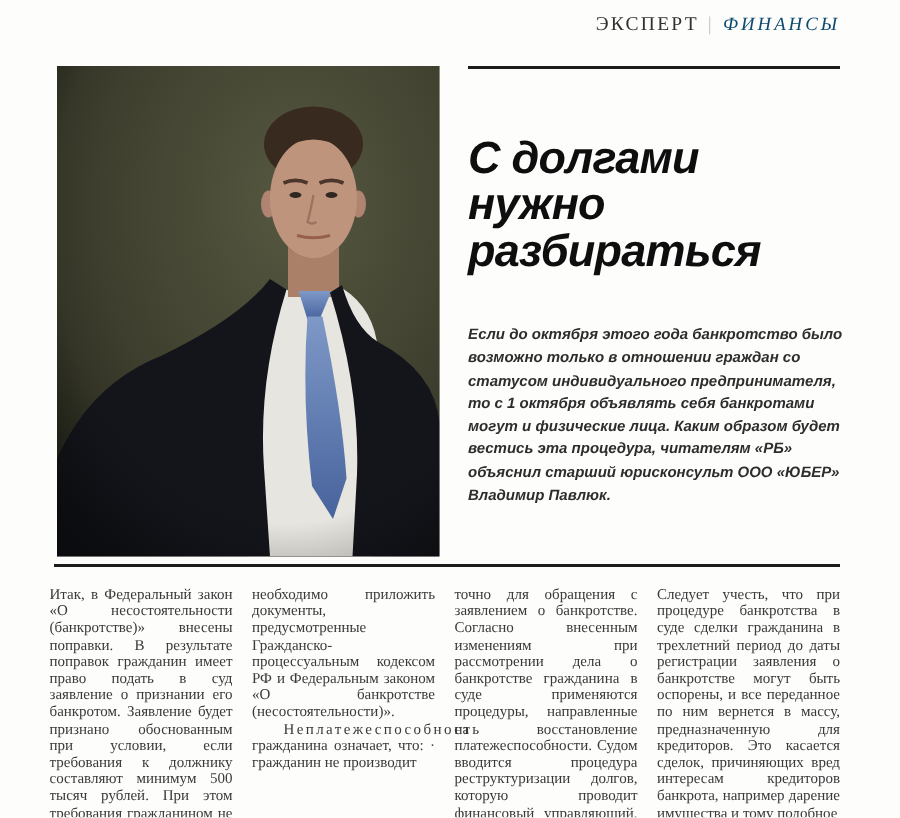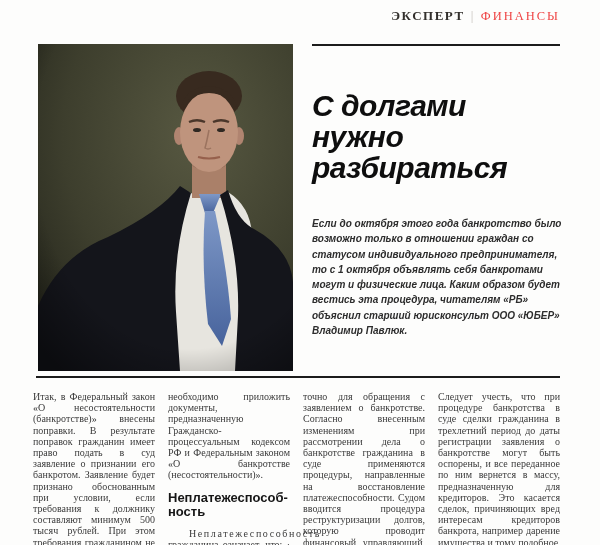--- a/index.html
+++ b/index.html
@@ -9,23 +9,23 @@
     font-family:"Liberation Sans",sans-serif;
     -webkit-font-smoothing:antialiased;
   }
   
   .mag-header{
     position:absolute;top:8px;right:40px;
     font-family:"Liberation Serif",serif;
     font-size:13px;letter-spacing:1.5px;
     color:#2e2b29;white-space:nowrap;
   }
-  .mag-header .brand{font-weight:bold;color:#33302d;margin-top:12px;}
+  .mag-header .brand{font-weight:normal;color:#33302d;margin-top:12px;}
   .mag-header .div{color:#c8c4bf;padding:0 6px;font-weight:normal;}
-  .mag-header .section{color:#ef4444;letter-spacing:2px;font-size:12.5px;}
+  .mag-header .section{color:#0c4a6e;letter-spacing:2px;font-size:12.5px;font-style:italic;}
   
   .photo{
     position:absolute;left:38px;top:44px;width:255px;height:327px;
     overflow:hidden;background:#32342a;
   }
   .photo svg{display:block;}
   
   .right-col{position:absolute;left:312px;top:44px;width:250px;font-style:italic;}
   .rule-top{height:2px;background:#1c1c1c;width:248px;}
   .headline{
@@ -119,22 +119,21 @@
   <div class="intro">Если до октября этого года банкротство было возможно только в отношении граждан со статусом индивидуального предпринимателя, то с 1 октября объявлять себя банкротами могут и физические лица. Каким образом будет вестись эта процедура, читателям «РБ» объяснил старший юрисконсульт ООО «ЮБЕР» Владимир Павлюк.</div>
 </div>
 
 <div class="rule-bottom"></div>
 
 <div class="columns">
   <div class="col">
     <p>Итак, в Федеральный закон «О несостоятельности (банкротстве)» внесены поправки. В результате поправок гражданин имеет право подать в суд заявление о признании его банкротом. Заявление будет признано обоснованным при условии, если требования к должнику составляют минимум 500 тысяч рублей. При этом требования гражданином не исполняются более чем 3</p>
   </div>
   <div class="col">
-    <p>необходимо приложить документы, предназначенную Гражданско-процессуальным кодексом РФ и Федеральным законом «О банкротстве (несостоятельности)».</p>
-    <p class="subhead">Неплатежеспособ-ность</p>
+    <p>необходимо приложить документы, предусмотренные Гражданско-процессуальным кодексом РФ и Федеральным законом «О банкротстве (несостоятельности)».</p>
     <p><span class="spaced">Неплатежеспособность</span> <span>гражданина означает, что: · гражданин не производит</span></p>
   </div>
   <div class="col">
     <p>точно для обращения с заявлением о банкротстве. Согласно внесенным изменениям при рассмотрении дела о банкротстве гражданина в суде применяются процедуры, направленные на восстановление платежеспособности. Судом вводится процедура реструктуризации долгов, которую проводит финансовый управляющий, назначенный судом</p>
   </div>
   <div class="col">
     <p>Следует учесть, что при процедуре банкротства в суде сделки гражданина в трехлетний период до даты регистрации заявления о банкротстве могут быть оспорены, и все переданное по ним вернется в массу, предназначенную для кредиторов. Это касается сделок, причиняющих вред интересам кредиторов банкрота, например дарение имущества и тому подобное</p>
   </div>
 </div>
 

